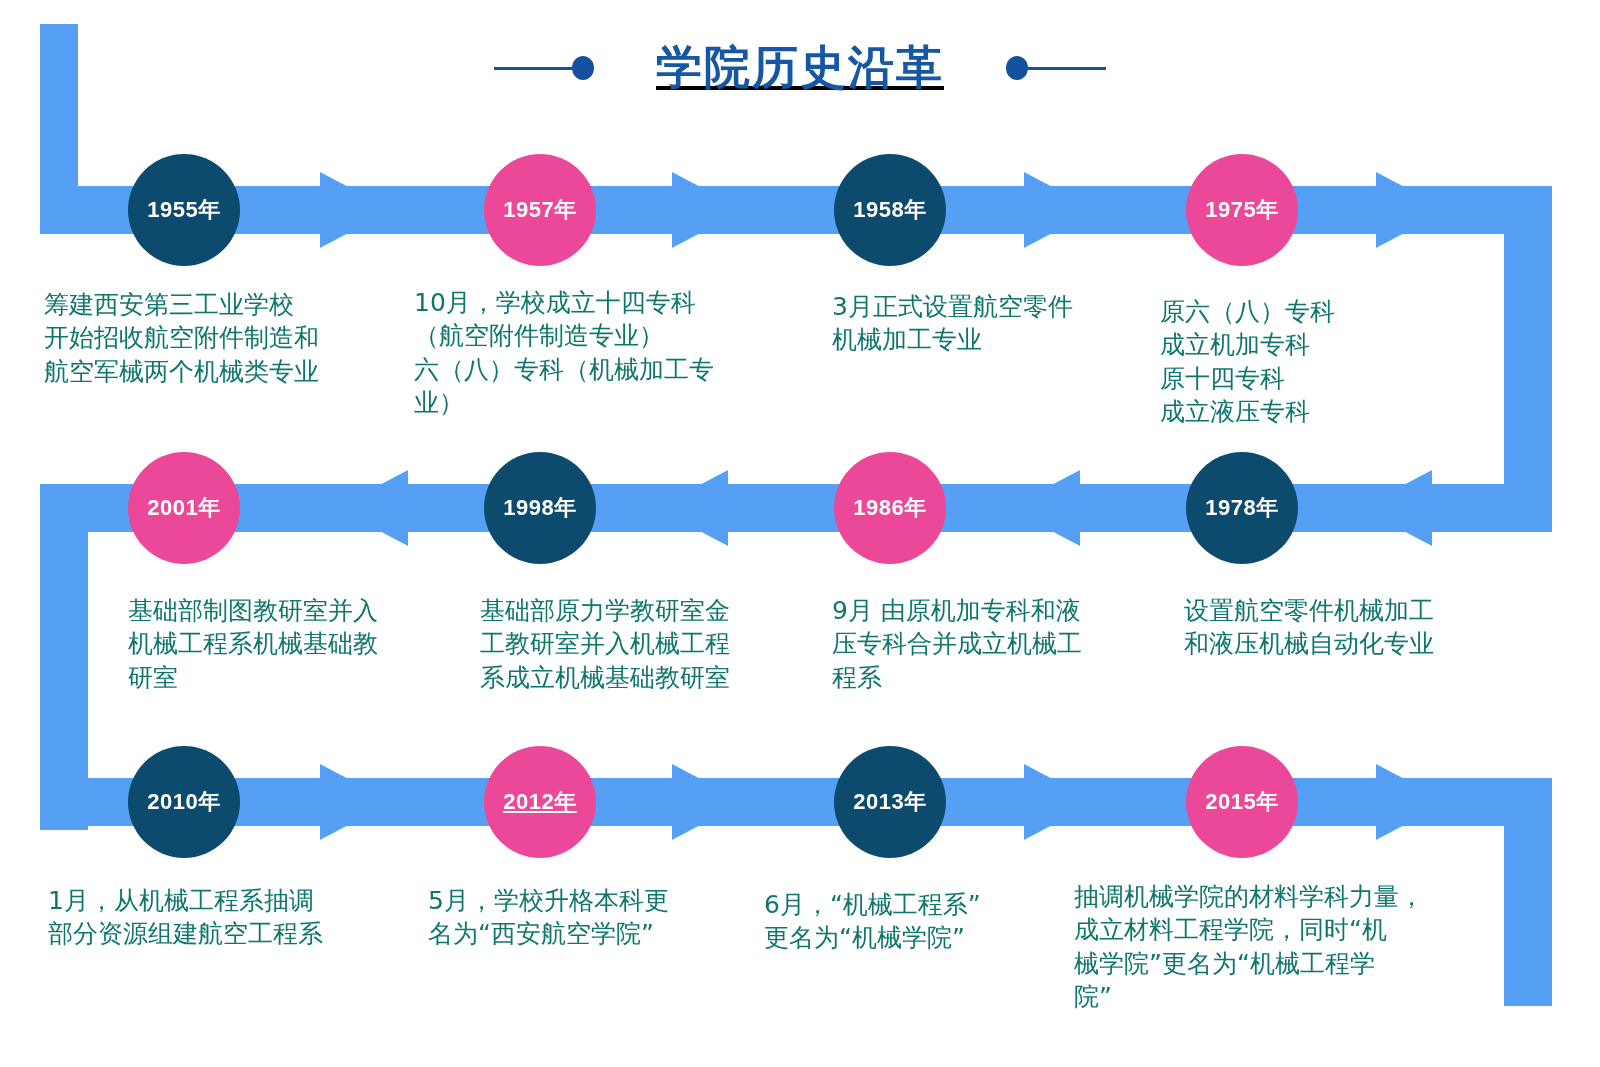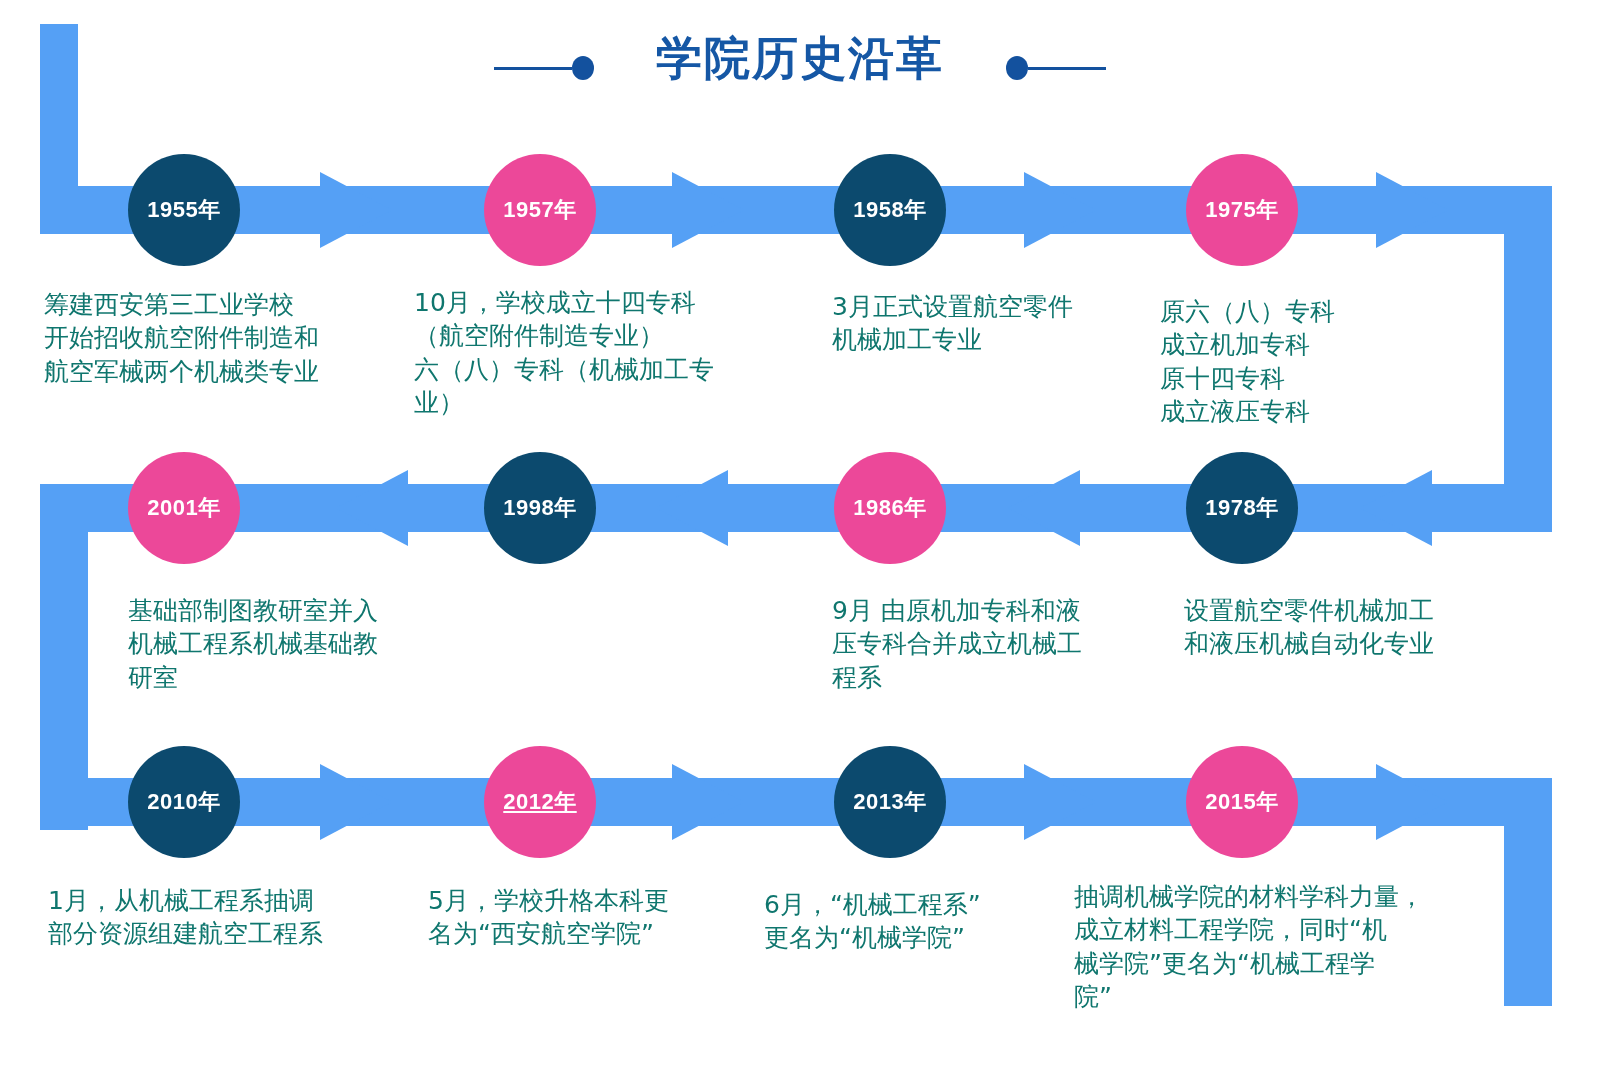--- a/index.html
+++ b/index.html
@@ -7,21 +7,21 @@
     width:1600px;height:1067px;
     background:#ffffff;
     font-family:"Liberation Sans","DejaVu Sans",sans-serif;
     position:relative;overflow:hidden;
   }
   #stage{position:absolute;inset:0;}
 
   
   .title-wrap{
     position:absolute;left:0;right:0;top:28px;height:80px;
-    display:flex;justify-content:center;gap:0;
+    display:flex;align-items:center;justify-content:center;gap:0;text-decoration:underline;
   }
   .title-deco{display:flex;align-items:center;}
   .deco-line{width:78px;height:3px;background:#13519E;}
   .deco-dot{width:22px;height:24px;border-radius:50%;background:#13519E;}
   .title-text{
     font-size:46px;font-weight:700;color:#1557A5;
     letter-spacing:2px;margin:0 62px;white-space:nowrap;
     font-family:"DejaVu Sans","Liberation Sans",sans-serif;
   }
 
@@ -132,20 +132,23 @@
   <div class="circle bright" style="left:834px;top:452px;width:112px;height:112px;">
       <span>1986年</span>
     </div>
   <div class="desc" style="left:832px;top:594px;width:320px;">9月  由原机加专科和液
 压专科合并成立机械工
 程系</div>
 
   <div class="circle dark" style="left:484px;top:452px;width:112px;height:112px;">
       <span>1998年</span>
     </div>
+  <div class="desc" style="left:480px;top:594px;width:320px;">基础部原力学教研室金
+工教研室并入机械工程
+系成立机械基础教研室</div>
 
   <div class="circle bright" style="left:128px;top:452px;width:112px;height:112px;">
       <span>2001年</span>
     </div>
   <div class="desc" style="left:128px;top:594px;width:320px;">基础部制图教研室并入
 机械工程系机械基础教
 研室</div>
 
   <div class="circle dark" style="left:128px;top:746px;width:112px;height:112px;">
       <span>2010年</span>

